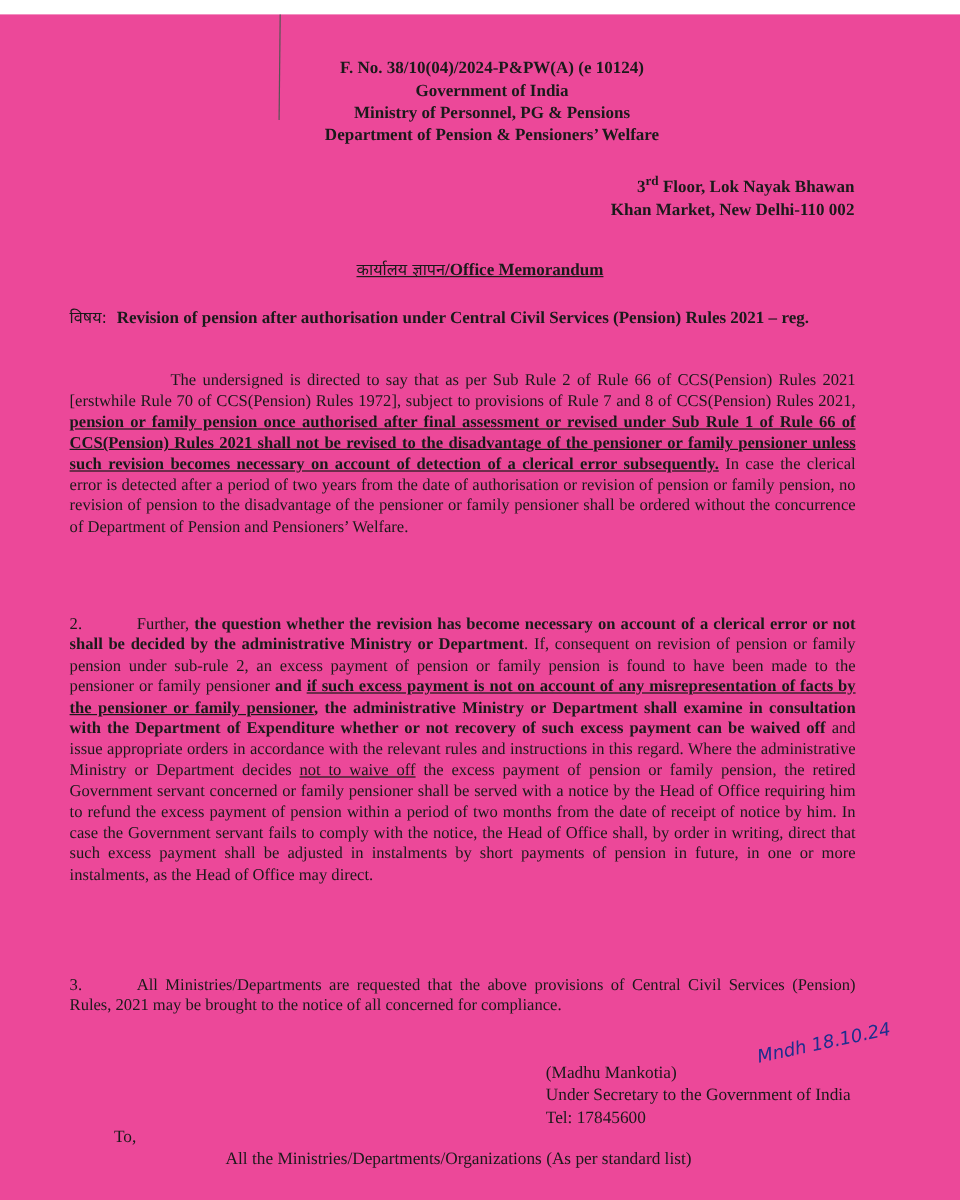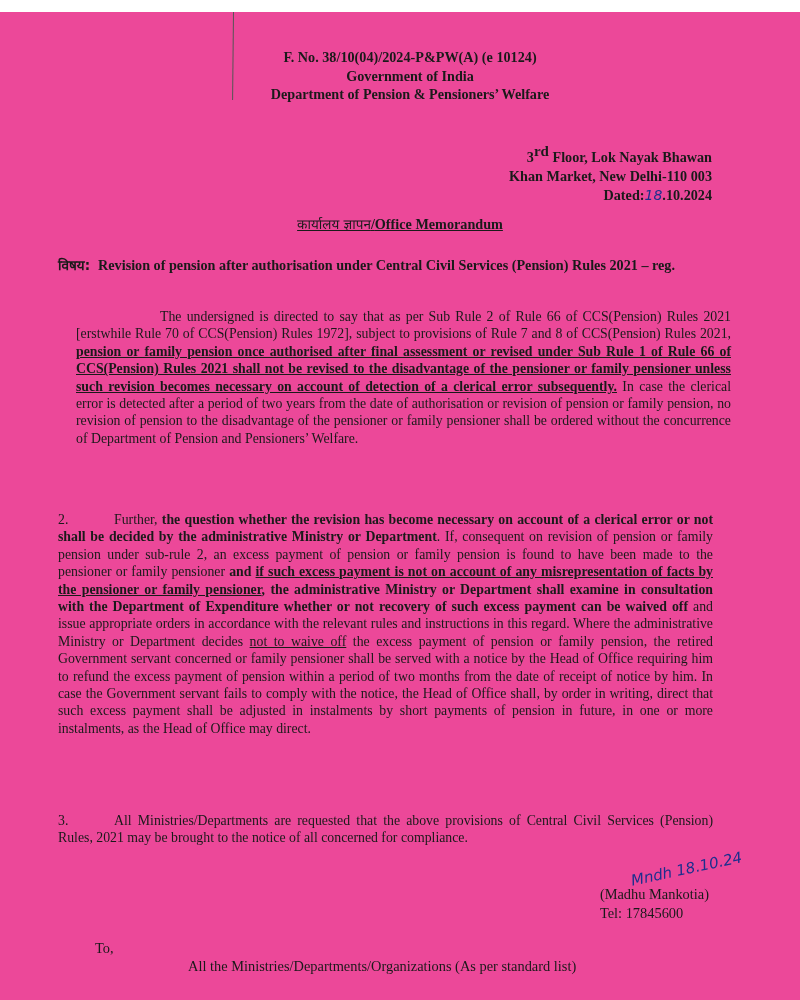--- a/index.html
+++ b/index.html
@@ -14,38 +14,38 @@
     background: #555; transform: rotate(0.6deg); transform-origin: top left;
   }
   .header {
     position: absolute; left: 200px; top: 36px; width: 420px;
     text-align: center; font-weight: bold; font-size: 14.2px; line-height: 18.5px;
   }
   .address {
     position: absolute; right: 88px; top: 130px;
     text-align: right; font-weight: bold; font-size: 14.2px; line-height: 19px;
   }
-  .address sup { font-size: 15px; vertical-align: 6px; font-family: Liberation Serif, serif; }
+  .address sup { font-size: 11px; vertical-align: 6px; font-family: Liberation Serif, serif; }
   .handdate { font-family: "DejaVu Sans", sans-serif; font-weight: normal; color: #1c2f8e; font-style: italic; font-size: 14px; }
   .om-title {
     position: absolute; left: 0; width: 800px; top: 203px; text-align: center;
     font-size: 14.2px;
   }
   .om-title .hindi { font-family: "DejaVu Sans", sans-serif; font-size: 13.5px; text-decoration: underline; text-align: right; }
   .om-title .eng { font-weight: bold; text-decoration: underline; }
   .subject {
     position: absolute; left: 58px; top: 243px; width: 656px;
     font-size: 14.2px; line-height: 20px; font-weight: bold;
   }
-  .subject .hindi { font-family: "DejaVu Sans", sans-serif; font-weight: bold; font-size: 13.5px; margin-right: 8px; }
+  .subject .hindi { font-family: "DejaVu Sans", sans-serif; font-weight: normal; font-size: 13.5px; margin-right: 8px; }
   .para {
     position: absolute; left: 58px; width: 655px;
     font-size: 13.8px; line-height: 17.4px; text-align: justify;
   }
-  .p1 { top: 296px; text-indent: 84px; margin-left: 18px; }
+  .p1 { top: 296px; text-indent: 84px; }
   .p2 { top: 499px; }
   .p3 { top: 800px; }
   .num { display: inline-block; width: 56px; }
   b { font-weight: bold; }
   u { text-decoration: underline; }
   .signature-scribble {
     position: absolute; left: 630px; top: 848px;
     font-family: "DejaVu Sans", sans-serif; font-style: italic; color: #1c2f8e; font-size: 15px;
     transform: rotate(-12deg);
   }
@@ -58,27 +58,27 @@
 </style>
 </head>
 <body>
 
 <div class="page">
   <div class="margin-line"></div>
 
   <div class="header">
     <div>F. No. 38/10(04)/2024-P&amp;PW(A) (e 10124)</div>
     <div>Government of India</div>
+    <div>Ministry of Personnel, PG &amp; Pensions</div>
     <div>Department of Pension &amp; Pensioners’ Welfare</div>
   </div>
 
   <div class="address">
     <div><span>3</span><sup>rd</sup><span> Floor, Lok Nayak Bhawan</span></div>
-    <div>Khan Market, New Delhi-110 003</div>
-    <div><span>Dated:</span><span class="handdate">18</span><span>.10.2024</span></div>
+    <div>Khan Market, New Delhi-110 002</div>
   </div>
 
   <div class="om-title">
     <span class="hindi">कार्यालय ज्ञापन</span><span class="eng">/</span><span class="eng">Office Memorandum</span>
   </div>
 
   <div class="subject">
     <span class="hindi">विषय:</span><span>Revision of pension after authorisation under Central Civil Services (Pension) Rules 2021 – reg.</span>
   </div>
 
@@ -91,18 +91,19 @@
   </div>
 
   <div class="para p3">
     <span class="num">3.</span><span>All Ministries/Departments are requested that the above provisions of Central Civil Services (Pension) Rules, 2021 may be brought to the notice of all concerned for compliance.</span>
   </div>
 
   <div class="signature-scribble">Mndh 18.10.24</div>
 
   <div class="sign-block">
     <div>(Madhu Mankotia)</div>
+    <div>Under Secretary to the Government of India</div>
     <div>Tel: 17845600</div>
   </div>
 
   <div class="to">To,</div>
   <div class="recipients">All the Ministries/Departments/Organizations (As per standard list)</div>
 </div>
 
 </body></html>

